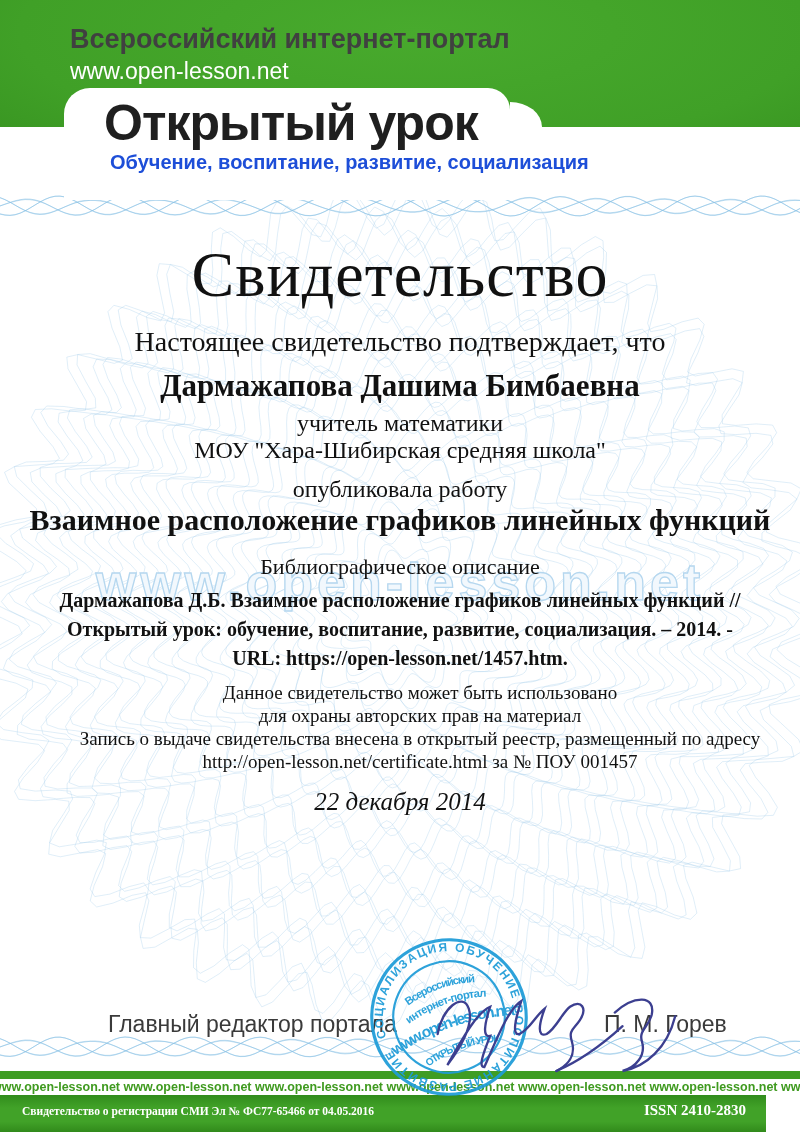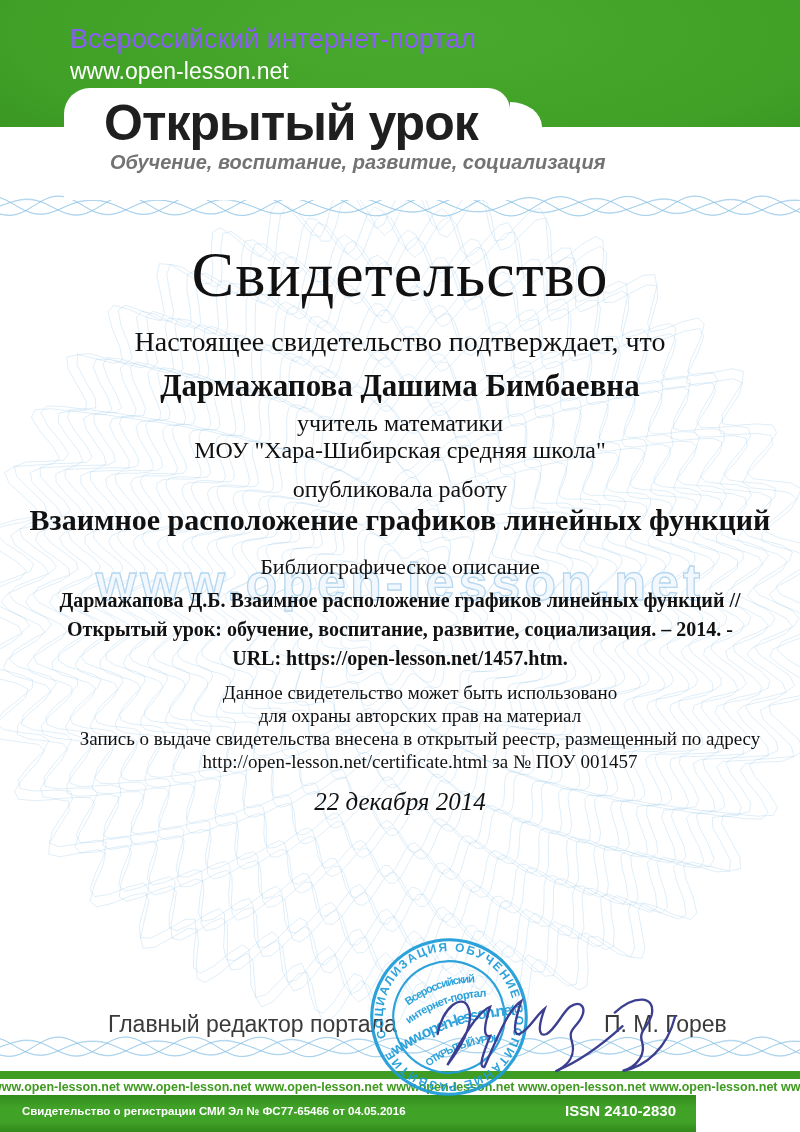--- a/index.html
+++ b/index.html
@@ -7,30 +7,30 @@
         font-family:"Liberation Sans",sans-serif;}
   
   #deco{position:absolute;left:0;top:0;z-index:0;}
   
   .watermark{position:absolute;left:0;top:552px;width:100%;text-align:center;z-index:1;
     font-family:"Liberation Sans",sans-serif;font-weight:700;font-size:52px;letter-spacing:4px;
     color:#f2f8fd;-webkit-text-stroke:1.3px #b5d7ef;white-space:nowrap;}
   
   .green-band{position:absolute;left:0;top:0;width:800px;height:127px;z-index:2;
     background:radial-gradient(90% 170% at 52% 25%, #48aa2d 0%, #40a027 55%, #318a1c 100%);}
-  .portal-title{position:absolute;left:70px;top:24px;color:#8b5cf6;font-weight:400;font-size:27px;z-index:3;}
+  .portal-title{position:absolute;left:70px;top:24px;color:#404040;font-weight:700;font-size:27px;z-index:3;}
   .portal-url{position:absolute;left:70px;top:58px;color:#fff;font-weight:400;font-size:23px;z-index:3;}
   .banner{position:absolute;left:64px;top:88px;width:446px;height:112px;background:#fff;
     border-radius:26px 22px 0 0;z-index:3;}
   .banner::after{content:"";position:absolute;left:100%;top:14px;width:32px;height:25px;
     background:#fff;border-radius:0 100% 0 0;}
   .banner-title{position:absolute;left:40px;top:6px;font-size:50px;font-weight:600;color:#1f1f1f;
     letter-spacing:-1px;white-space:nowrap;}
-  .banner-subtitle{position:absolute;left:46px;top:63px;font-size:20px;font-style:italic;
-    color:#737373;white-space:nowrap;font-weight:600;}
+  .banner-subtitle{position:absolute;left:46px;top:63px;font-size:20px;
+    color:#1d4ed8;white-space:nowrap;font-weight:600;}
   
   .ctext{position:absolute;left:0;width:100%;text-align:center;z-index:2;
     font-family:"Liberation Serif","DejaVu Serif",serif;color:#111;}
   .cert-title{top:238px;font-size:64px;font-weight:400;letter-spacing:1px;}
   .cert-intro{top:326px;font-size:28px;}
   .cert-name{top:368px;font-size:31px;font-weight:700;}
   .cert-role{top:410px;font-size:24px;}
   .cert-school{top:437px;font-size:24px;}
   .cert-action{top:476px;font-size:24px;}
   .cert-work{top:503px;font-size:30px;font-weight:700;}
@@ -43,22 +43,22 @@
   .editor-name{position:absolute;left:604px;top:1011px;font-size:23px;color:#3a3a3a;z-index:2;}
   
   .stamp{position:absolute;left:366px;top:934px;width:166px;height:166px;z-index:5;opacity:.93;}
   .stamp text{fill:#1e9cd8;stroke:none;font-family:"Liberation Sans",sans-serif;}
   .signature{position:absolute;left:424px;top:952px;width:292px;height:127px;z-index:6;}
   
   .bar-thin{position:absolute;left:0;top:1071px;width:800px;height:8px;background:#3f9d24;z-index:2;}
   .url-strip{position:absolute;left:0;top:1079px;width:800px;height:16px;background:#fff;z-index:2;
     overflow:hidden;white-space:nowrap;color:#3f9a1f;font-size:12.5px;line-height:16px;
     font-weight:600;text-indent:-8px;}
-  .footer-bar{position:absolute;left:0;top:1095px;width:696px;height:37px;z-index:2;
-    background:linear-gradient(180deg,#318c1c 0%,#41a228 35%,#41a228 72%,#318a1b 100%);}
+  .footer-bar{position:absolute;left:0;top:1095px;width:766px;height:37px;z-index:2;
+    background:linear-gradient(180deg,#318c1c 0%,#41a228 35%,#41a228 72%,#318a1b 100%);font-family:Liberation Serif, serif;}
   .footer-reg{position:absolute;left:22px;top:10px;color:#fff;font-size:11.5px;font-weight:600;}
   .footer-issn{position:absolute;right:20px;top:7px;color:#fff;font-size:15px;font-weight:700;margin-left:8px;}
 </style>
 </head>
 <body>
 
 <div class="page">
 
   <svg id="deco" width="800" height="1132">
       <path d="M0,206.0L5,204.2L10,202.4L15,200.8L20,199.7L25,199.0L30,199.1L35,199.9L40,201.3L45,203.4L50,205.9L55,208.5L60,211.0L65,213.1L70,214.6L75,215.3L80,215.1L85,213.9L90,211.9L95,209.3L100,206.3L105,203.3L110,200.4L115,198.1L120,196.6L125,196.0L130,196.4L135,197.8L140,199.9L145,202.6L150,205.5L155,208.5L160,211.1L165,213.1L170,214.3L175,214.7L180,214.3L185,213.0L190,211.1L195,208.9L200,206.5L205,204.2L210,202.3L215,200.9L220,200.0L225,199.9L230,200.3L235,201.3L240,202.3L245,203.7L250,205.5L255,207.5L260,209.6L265,211.4L270,212.9L275,213.7L280,213.8L285,213.1L290,211.6L295,209.5L300,206.9L305,204.1L310,201.4L315,199.0L320,197.3L325,196.4L330,196.4L335,197.4L340,199.3L345,201.9L350,204.8L355,208.0L360,210.9L365,213.3L370,215.0L375,215.7L380,215.5L385,214.4L390,212.5L395,210.0L400,207.2L405,204.4L410,201.9L415,199.8L420,198.5L425,198.0L430,198.3L435,199.3L440,200.9L445,202.9L450,205.0L455,207.1L460,208.8L465,210.2L470,211.0L475,211.7L480,212.0L485,211.6L490,210.7L495,209.2L500,207.2L505,204.9L510,202.6L515,200.4L520,198.7L525,197.7L530,197.4L535,198.0L540,199.4L545,201.6L550,204.3L555,207.2L560,210.1L565,212.7L570,214.6L575,215.7L580,215.9L585,215.1L590,213.3L595,210.9L600,208.0L605,204.9L610,201.9L615,199.4L620,197.6L625,196.7L630,196.7L635,197.6L640,199.3L645,201.6L650,204.2L655,206.8L660,209.2L665,211.2L670,212.6L675,213.2L680,213.0L685,212.3L690,210.9L695,209.2L700,207.4L705,205.6L710,203.8L715,202.1L720,200.7L725,199.6L730,199.2L735,199.4L740,200.3L745,201.9L750,204.0L755,206.5L760,209.1L765,211.5L770,213.5L775,214.8L780,215.2L785,214.8L790,213.4L795,211.3L800,208.6" fill="none" stroke="#85bfe4" stroke-width="0.8" opacity="0.65"></path>

